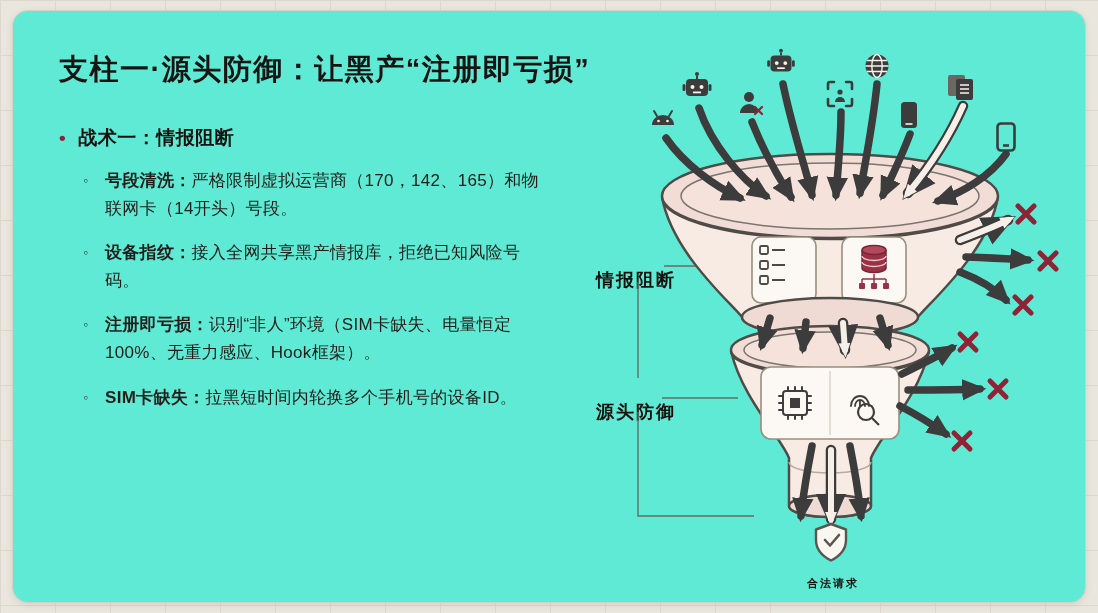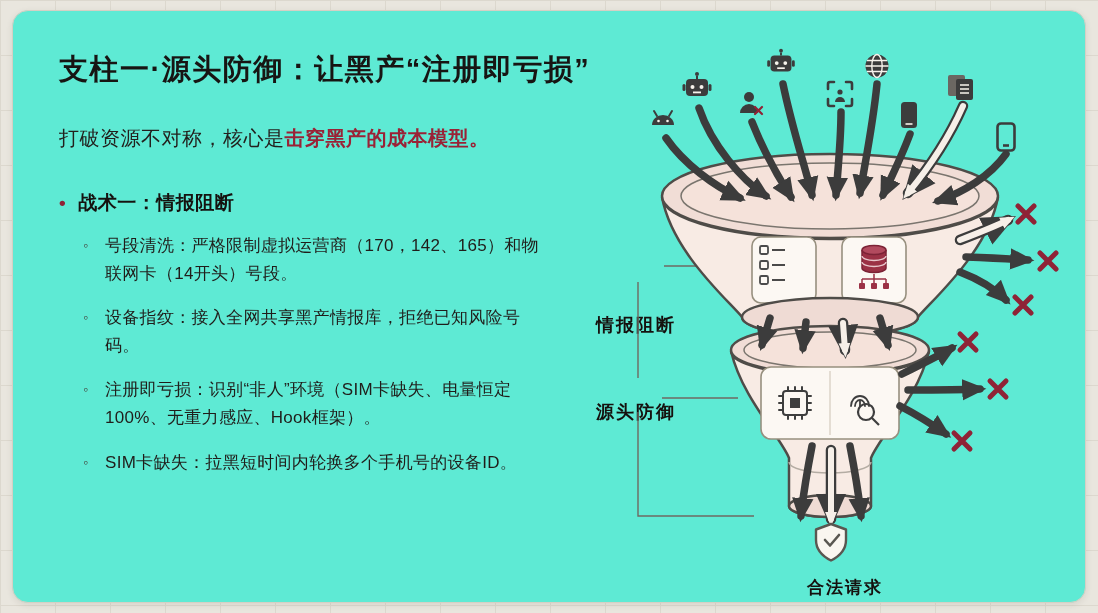--- a/index.html
+++ b/index.html
@@ -27,26 +27,26 @@
   }
   .subtitle{margin:38px 0 0 0;font-size:20px;color:#23201d;letter-spacing:.5px;}
   .hl{color:#9a2236;font-weight:700;}
   .tactic-head{margin-top:38px;font-size:19px;font-weight:700;color:#15120f;letter-spacing:.5px;}
   .dot{color:#8f2336;margin-right:12px;font-size:19px;}
   .sub-item{
     position:relative;margin-top:16px;padding-left:46px;width:440px;
     font-size:17px;line-height:1.65;color:#201d1a;letter-spacing:.3px;
   }
   .sub-marker{position:absolute;left:24px;top:2px;color:#44403a;font-size:14px;}
-  .sub-label{font-weight:400;}
+  .sub-label{font-weight:700;}
   .diagram-svg{position:absolute;inset:0;z-index:2;pointer-events:none;}
   .dg-label{position:absolute;z-index:6;font-weight:700;color:#15110e;font-size:18px;letter-spacing:2px;}
-  #lbl-stage1{left:583px;top:257px;margin-top:45px;}
+  #lbl-stage1{left:583px;top:257px;}
   #lbl-stage2{left:583px;top:389px;}
-  #lbl-result{left:794px;top:565px;font-size:17px;}
+  #lbl-result{left:794px;top:565px;font-size:11px;}
   .badge{
     position:absolute;z-index:6;background:#fdfaf5;border:1.5px solid #8f6058;border-radius:8px;
     color:#2e2728;font-weight:700;font-size:11px;line-height:1;padding:2px 5px;
     font-family:"DejaVu Sans Mono",monospace;
   }
   #badge-170{left:786px;top:245px;}
   #badge-14{left:791px;top:278px;}
   
   .arrow{fill:none;stroke:#3c3c3c;stroke-width:7.5;stroke-linecap:round;marker-end:url(#mDark);}
   .arrow-u{fill:none;stroke:#3c3c3c;stroke-width:10.5;stroke-linecap:round;marker-end:url(#mDark);}
@@ -57,21 +57,20 @@
 </head>
 <body>
 
 <div class="grid-bg"></div>
 
 <div class="card">
 
   <div class="text-col">
     <h1 class="title">支柱一·源头防御：让黑产“注册即亏损”</h1>
 
-    <p class="subtitle"><span>打破资源不对称，核心是</span><span class="hl">击穿黑产的成本模型。</span></p>
 
     <div class="tactic-head"><span class="dot">•</span><span>战术一：情报阻断</span></div>
 
     <div class="sub-item"><span class="sub-marker">◦</span><span class="sub-label">号段清洗：</span><span>严格限制虚拟运营商（170，142、165）和物联网卡（14开头）号段。</span></div>
 
     <div class="sub-item"><span class="sub-marker">◦</span><span class="sub-label">设备指纹：</span><span>接入全网共享黑产情报库，拒绝已知风险号码。</span></div>
 
 
     <div class="sub-item"><span class="sub-marker">◦</span><span class="sub-label">注册即亏损：</span><span>识别“非人”环境（SIM卡缺失、电量恒定100%、无重力感应、Hook框架）。</span></div>
 

